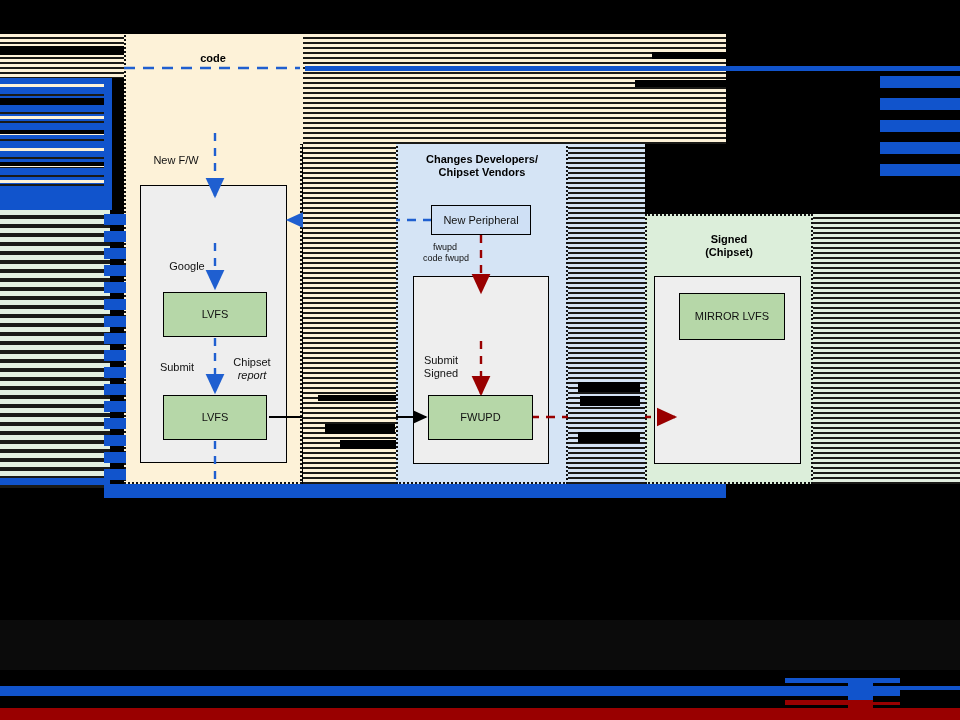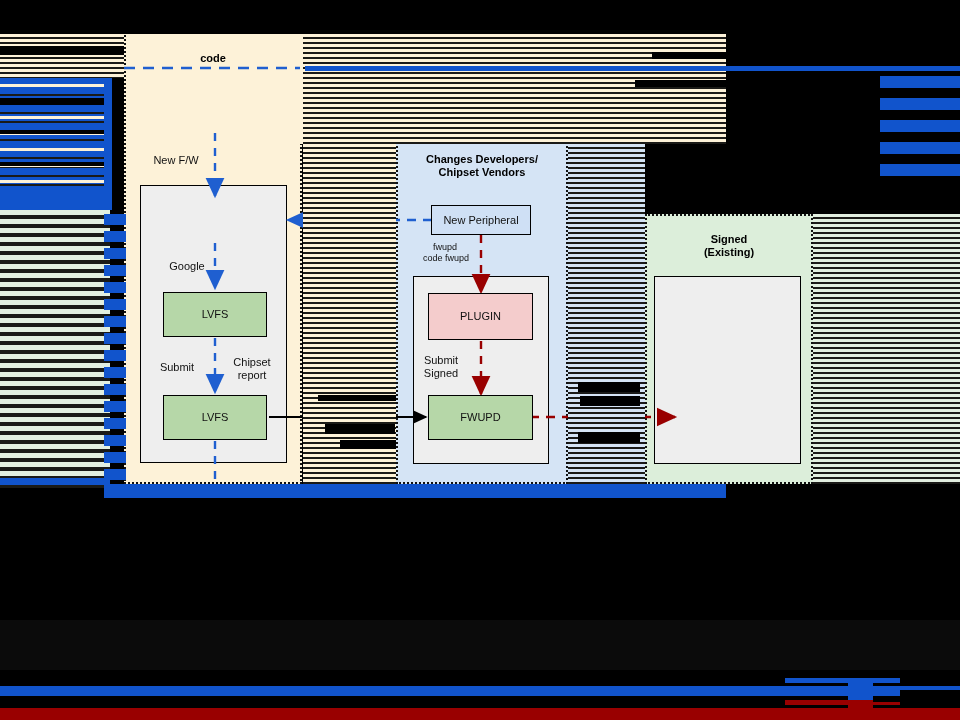--- a/index.html
+++ b/index.html
@@ -40,21 +40,21 @@
       <div class="lane-title" style="top:18px;">code</div>
     </div>
 
     <div class="lane" style="left:396px;top:133px;width:172px;height:351px;background:#d5e4f5;">
       <div class="lane-title" style="top:18px;">Changes Developers/</div>
       <div class="lane-title" style="top:31px;">Chipset Vendors</div>
     </div>
 
     <div class="lane" style="left:645px;top:214px;width:168px;height:270px;background:#dceeda;">
       <div class="lane-title" style="top:17px;">Signed</div>
-      <div class="lane-title" style="top:30px;">(Existing)</div>
+      <div class="lane-title" style="top:30px;">(Chipset)</div>
     </div>
 
     <div class="panel" style="left:140px;top:185px;width:147px;height:278px;"></div>
     <div class="panel" style="left:413px;top:276px;width:136px;height:188px;"></div>
     <div class="panel" style="left:654px;top:276px;width:147px;height:188px;"></div>
 
     <svg class="edges" viewBox="0 0 960 720">
       <defs>
         <marker id="abBlue" markerWidth="9" markerHeight="9" refX="7.5" refY="4.5" orient="auto">
           <path d="M0,0.6 L8.4,4.5 L0,8.4 z" fill="#1f5fd0"></path>
@@ -98,35 +98,35 @@
     </div>
 
     <div class="node" style="left:163px;top:395px;width:104px;height:45px;background:#b6d7a8;">
       <span>LVFS</span>
     </div>
 
     <div class="node" style="left:431px;top:205px;width:100px;height:30px;background:#cfe0f5;">
       <span>New Peripheral</span>
     </div>
 
-    <div class="node" style="left:428px;top:293px;width:105px;height:47px;background:#f4cccc;">
-      <span>PLUGIN</span>
-    </div>
 
     <div class="node" style="left:428px;top:395px;width:105px;height:45px;background:#b6d7a8;">
       <span>FWUPD</span>
     </div>
 
+    <div class="node" style="left:679px;top:293px;width:106px;height:47px;background:#b6d7a8;">
+      <span>MIRROR LVFS</span>
+    </div>
 
 
     <div class="lbl" style="left:140px;top:154px;width:72px;">New F/W</div>
     <div class="lbl" style="left:152px;top:260px;width:70px;">Google</div>
     <div class="lbl" style="left:145px;top:361px;width:64px;">Submit</div>
     <div class="lbl" style="left:222px;top:356px;width:60px;">Chipset</div>
-    <div class="lbl" style="left:222px;top:369px;width:60px;">report</div>
+    <div class="lbl" style="left:222px;top:369px;width:60px;font-style:italic;">report</div>
 
     <div class="lbl small" style="left:413px;top:242px;width:64px;">fwupd</div>
     <div class="lbl small" style="left:406px;top:253px;width:80px;">code fwupd</div>
 
     <div class="lbl" style="left:410px;top:354px;width:62px;">Submit</div>
     <div class="lbl" style="left:410px;top:367px;width:62px;">Signed</div>
 
     <div class="tf-box" style="left:656px;top:575px;width:144px;height:40px;">
       <span>FWUPD test framework</span>
     </div>

